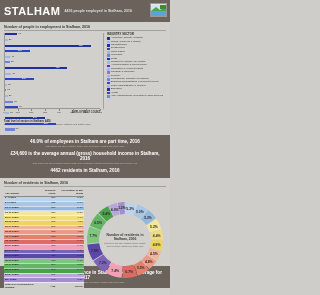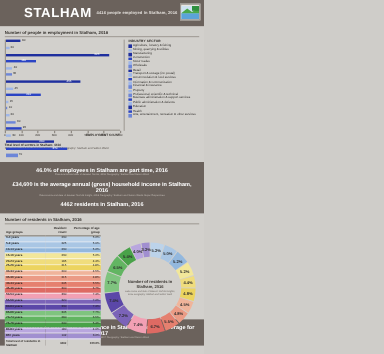--- a/index.html
+++ b/index.html
@@ -7,21 +7,21 @@
     width: 170px; height: 295px;
     background: #cfcdc9;
     font-family: "Liberation Sans", sans-serif;
     overflow: hidden;
   }
   .page { position: relative; width: 170px; height: 295px; background: #d2d0cc; }
 
   
   .header {
     position: relative; height: 22px; background: #6b625c;
-    display: flex; align-items: center; padding: 0 20px;
+    display: flex; align-items: center; padding: 0 4px;
   }
   .hdr-title {
     color: #ffffff; font-size: 11px; font-weight: bold;
     letter-spacing: 0.5px; line-height: 11px;
   }
   .hdr-sub {
     color: #e4e0dc; font-size: 3.4px; font-weight: bold;
     margin-left: 4px; line-height: 4px; letter-spacing: 0.1px;
   }
   .hdr-logo {

